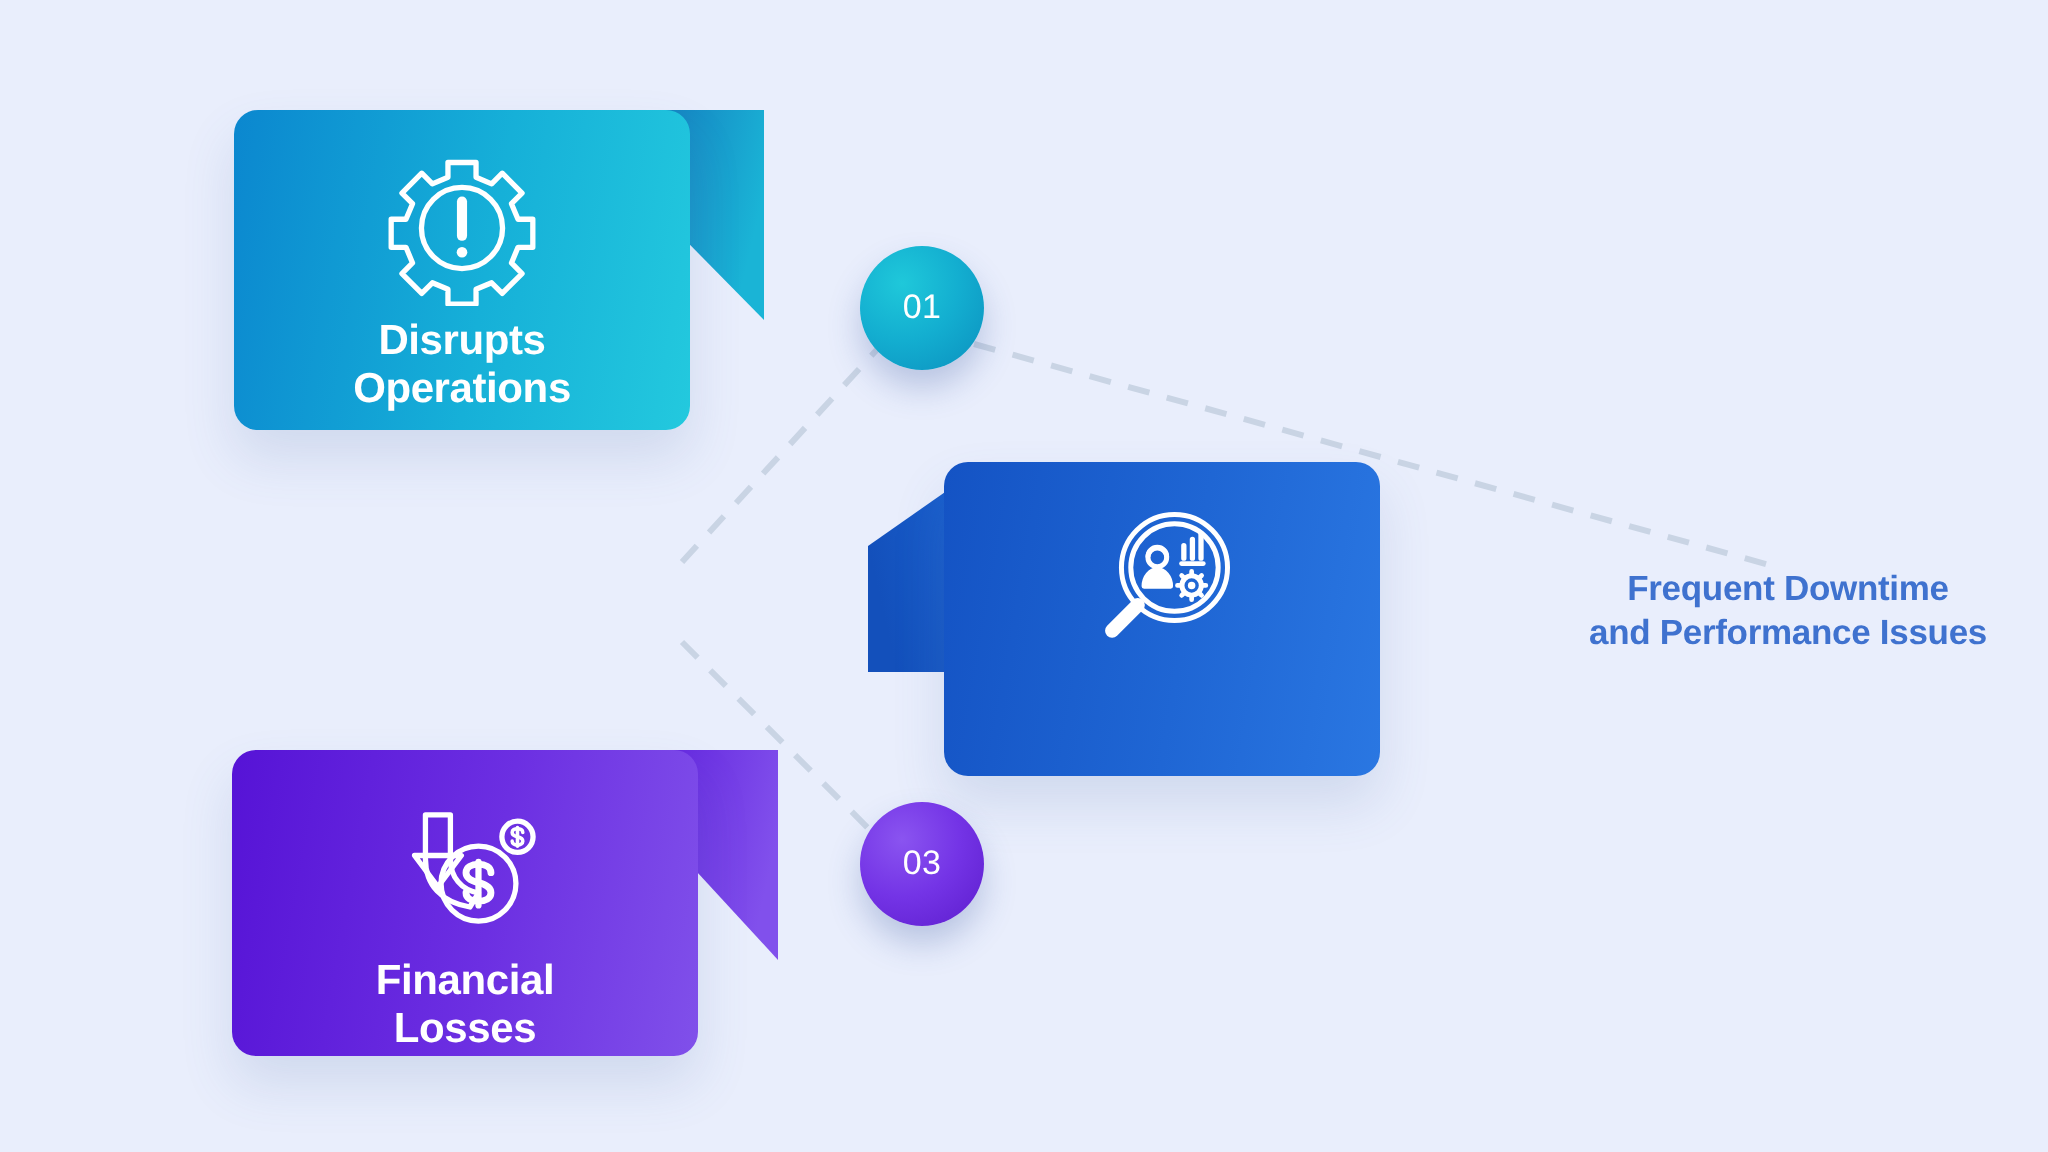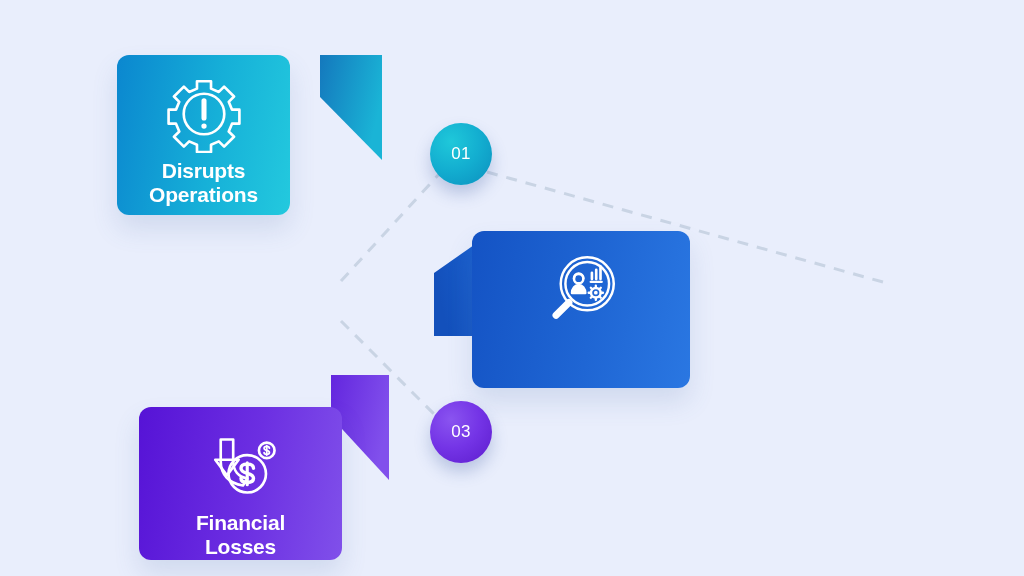--- a/index.html
+++ b/index.html
@@ -134,21 +134,21 @@
   <svg class="tab" style="left:331px; top:375px; width:78px; height:108px;" viewBox="0 0 78 108" xmlns="http://www.w3.org/2000/svg">
     <defs>
       <linearGradient id="tabg3" x1="0" y1="0" x2="1" y2="0.4">
         <stop offset="0" stop-color="#6326de"></stop>
         <stop offset="1" stop-color="#8150ec"></stop>
       </linearGradient>
     </defs>
     <path d="M0 0 L58 0 L58 105 L0 42 Z" fill="url(#tabg3)"></path>
   </svg>
 
-  <div class="card" id="card-0" style="left:117px; top:55px; width:173px; height:160px;
+  <div class="card" id="card-0" style="left:117px; top:55px; width:228px; height:160px;
               background:linear-gradient(100deg,#0b87cf 0%,#16b0d8 55%,#23c9de 100%);">
     <svg class="card-icon" viewBox="0 0 100 100" fill="none" stroke="#ffffff" stroke-width="3.4" stroke-linejoin="round" stroke-linecap="round" xmlns="http://www.w3.org/2000/svg">
       <path d="M41 8 h18 v9.5 l10 4.2 l6.8-6.8 l12.7 12.7 l-6.8 6.8 l4.2 10 h9.5 v18 h-9.5
                l-4.2 10 l6.8 6.8 l-12.7 12.7 l-6.8-6.8 l-10 4.2 v9.5 h-18 v-9.5 l-10-4.2
                l-6.8 6.8 l-12.7-12.7 l6.8-6.8 l-4.2-10 h-9.5 v-18 h9.5 l4.2-10 l-6.8-6.8
                l12.7-12.7 l6.8 6.8 l10-4.2 z"></path>
       <circle cx="50" cy="50" r="26"></circle>
       <path d="M50 33 v22" stroke-width="6.5"></path>
       <circle cx="50" cy="65.5" r="3.4" fill="#ffffff" stroke="none"></circle>
     </svg>
@@ -170,22 +170,22 @@
       <path d="M64 36 v-8 M69.5 36 v-12 M75 36 v-16" stroke-width="3.4"></path>
       <path d="M62.5 39.5 h14" stroke-width="3"></path>
 
       <circle cx="69" cy="53.5" r="6.2"></circle>
       <circle cx="69" cy="53.5" r="2.4" fill="#ffffff" stroke="none"></circle>
       <path d="M69 44.4 v2.6 M69 60 v2.6 M59.9 53.5 h2.6 M75.5 53.5 h2.6
                M62.6 47.1 l1.9 1.9 M73.5 58 l1.9 1.9 M75.4 47.1 l-1.9 1.9 M64.5 58 l-1.9 1.9" stroke-width="3"></path>
     </svg>
   </div>
 
-  <div class="card" id="card-2" style="left:139px; top:375px; width:203px; height:153px;
-              background:linear-gradient(100deg,#5613d6 0%,#6c2fe2 55%,#8050ea 100%);margin-top:32px;">
+  <div class="card" id="card-2" style="left:116px; top:375px; width:233px; height:153px;
+              background:linear-gradient(100deg,#5613d6 0%,#6c2fe2 55%,#8050ea 100%);">
     <svg class="card-icon" viewBox="0 0 100 100" fill="none" stroke="#ffffff" stroke-width="3.4" stroke-linejoin="round" stroke-linecap="round" xmlns="http://www.w3.org/2000/svg">
 
       <path d="M24 16 h16 v28 c0 12 7 20 18 22 l-5.5 9 c-18-3 -28.5-14 -28.5-31 z"></path>
       <path d="M17 42 L32 62 L47 42 Z"></path>
 
       <circle cx="58" cy="60" r="24"></circle>
       <path d="M58 46 v28" stroke-width="4"></path>
       <path d="M66 53 c0-3.6-3.6-5.4-8-5.4 s-8 1.8-8 5.4 s3.2 5.2 8 6.4
                s8 2.8 8 6.4 s-3.6 5.4-8 5.4 s-8-1.8-8-5.4" stroke-width="4.4"></path>
 
@@ -202,14 +202,16 @@
               background:radial-gradient(circle at 34% 30%,#1fc8da 0%,#13aed0 48%,#0b8fbe 100%);">
     <span>01</span>
   </div>
 
 
   <div class="bubble" style="left:430px; top:401px;
               background:radial-gradient(circle at 34% 30%,#8a54f0 0%,#7434e6 48%,#5c1ccc 100%);">
     <span>03</span>
   </div>
 
+  <div id="caption" style="color: rgb(63, 114, 207);">Frequent Downtime
+and Performance Issues</div>
 
 </div>
 
 </body></html>

